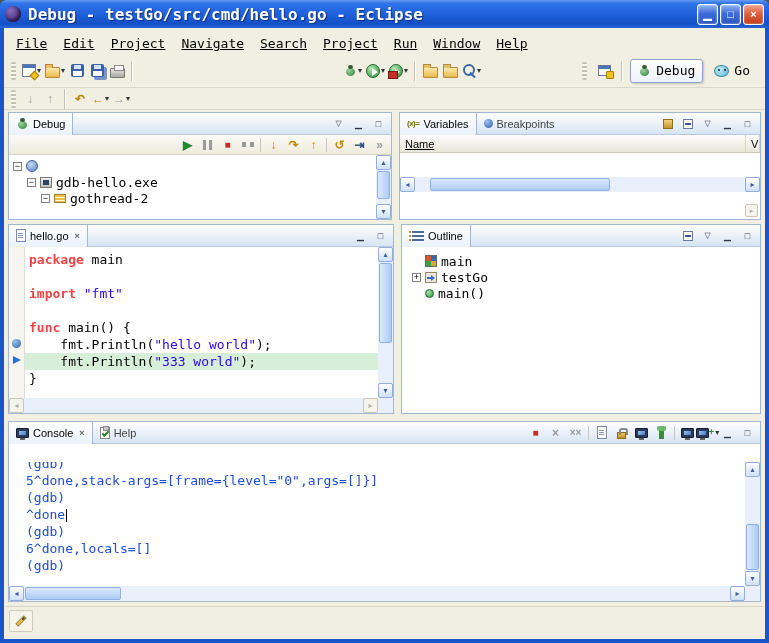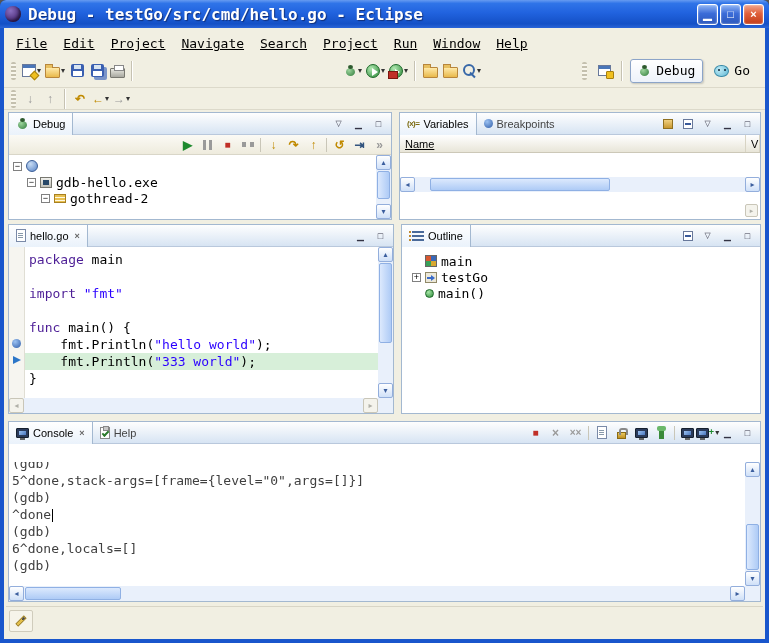--- a/index.html
+++ b/index.html
@@ -74,37 +74,37 @@
   .sthumb-h{position:absolute;top:1px;bottom:1px;background:linear-gradient(180deg,#DCE9FD,#AECBF6);border:1px solid #8FB0E4;border-radius:2px;}
   .sbcorner{position:absolute;right:0;bottom:0;width:15px;height:15px;background:#E9F0FB;}
 
   
   .ruler{position:absolute;left:0;top:22px;bottom:15px;width:16px;background:#F6F5F0;border-right:1px solid #E0DED4;}
   .mark-bp{position:absolute;left:3px;width:9px;height:9px;border-radius:50%;background:radial-gradient(circle at 35% 30%,#9CC2F2,#2E5CA8);}
   .mark-arrow{position:absolute;left:4px;width:0;height:0;border-left:8px solid #2C76C8;border-top:4px solid transparent;border-bottom:4px solid transparent;}
   .code{position:absolute;left:16px;top:22px;right:15px;bottom:15px;background:#fff;padding:4px 0 0 4px;font:13px var(--mono);line-height:17px;overflow:hidden;}
   .cl{height:17px;white-space:pre;}
   .cl.hl{background:#D7EFD9;margin-left:-4px;padding-left:4px;}
-  .kw{color:#4c1d95;font-weight:normal;}
+  .kw{color:#ef4444;font-weight:bold;}
   .str{color:#2A00FF;}
 
   
   .vhdr{position:absolute;top:22px;left:0;right:0;height:18px;display:flex;background:linear-gradient(180deg,#FFFFFF,#E8E5D8);border-bottom:1px solid #CCC8B8;font:11px var(--ui);color:#000;}
   .hcell{display:flex;align-items:center;padding-left:5px;border-right:1px solid #D8D4C4;}
   .hcell.name{flex:1;text-decoration:underline;}
   .hcell.val{width:14px;}
   .vars-tree{position:absolute;top:40px;left:0;right:0;height:24px;background:#fff;}
   .vars-detail{position:absolute;top:79px;left:0;right:0;bottom:0;background:#fff;}
   .mini-dis{position:absolute;right:2px;bottom:2px;width:13px;height:13px;display:flex;align-items:center;justify-content:center;
     font-size:7px;color:#B0B0A8;background:#F4F3EC;border:1px solid #C9C6B8;border-radius:2px;font-family:var(--ui);}
 
   
   .con-label{position:absolute;left:0;top:22px;right:0;height:18px;background:#FCFBF6;display:flex;align-items:center;padding-left:4px;
     font:12px var(--mono);color:#000;border-bottom:1px solid #EAE7DA;}
-  .con-area{position:absolute;left:0;top:40px;right:15px;bottom:15px;background:#fff;overflow:hidden;padding-left:3px;font:13px var(--mono);line-height:17px;color:#404040;}
+  .con-area{position:absolute;left:0;top:40px;right:15px;bottom:15px;background:#fff;overflow:hidden;padding-left:17px;font:13px var(--mono);line-height:17px;color:#1d4ed8;}
   .con-lines{margin-top:-7px;}
   .con-line{height:17px;white-space:pre;}
   .caret{display:inline-block;width:1px;height:13px;background:#000;vertical-align:text-bottom;margin-left:1px;}
 
   
   .statusbar{position:absolute;left:2px;right:2px;top:578px;height:28px;border-top:1px solid #D8D5C6;display:flex;align-items:center;padding:2px 3px;}
   .status-cell{width:24px;height:22px;border:1px solid #D0CCBC;border-radius:2px;background:#F6F4EA;display:flex;align-items:center;justify-content:center;}
 
   
   .ic{display:inline-block;position:relative;flex:none;}

